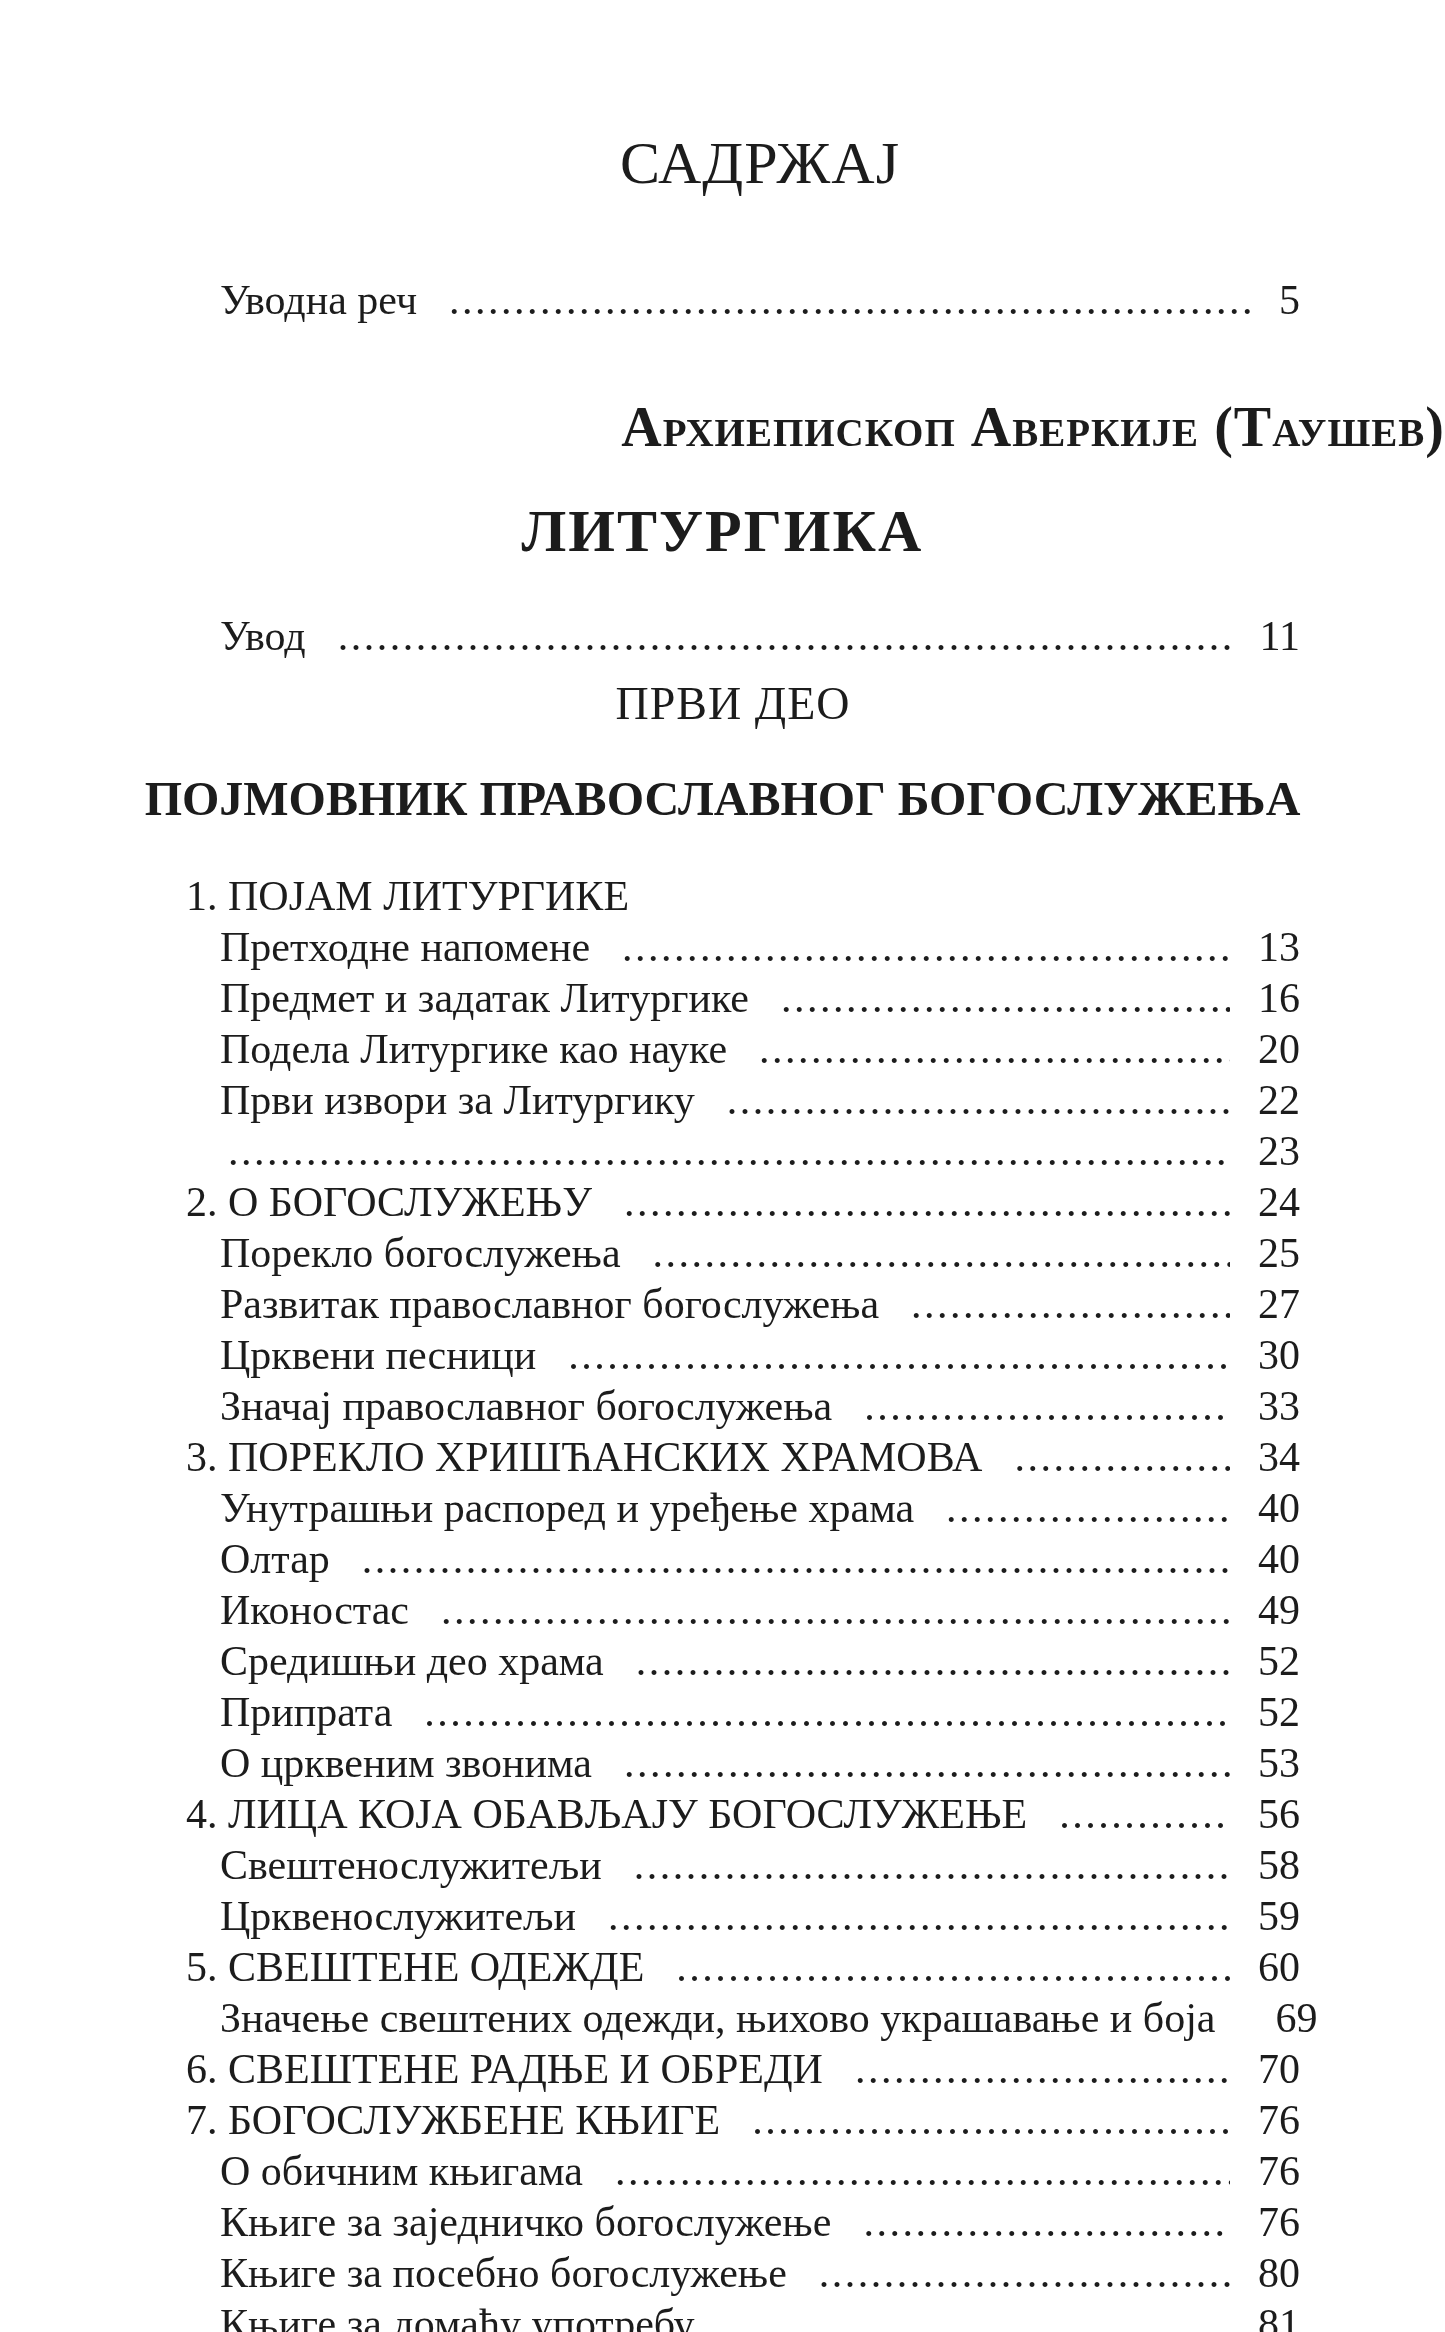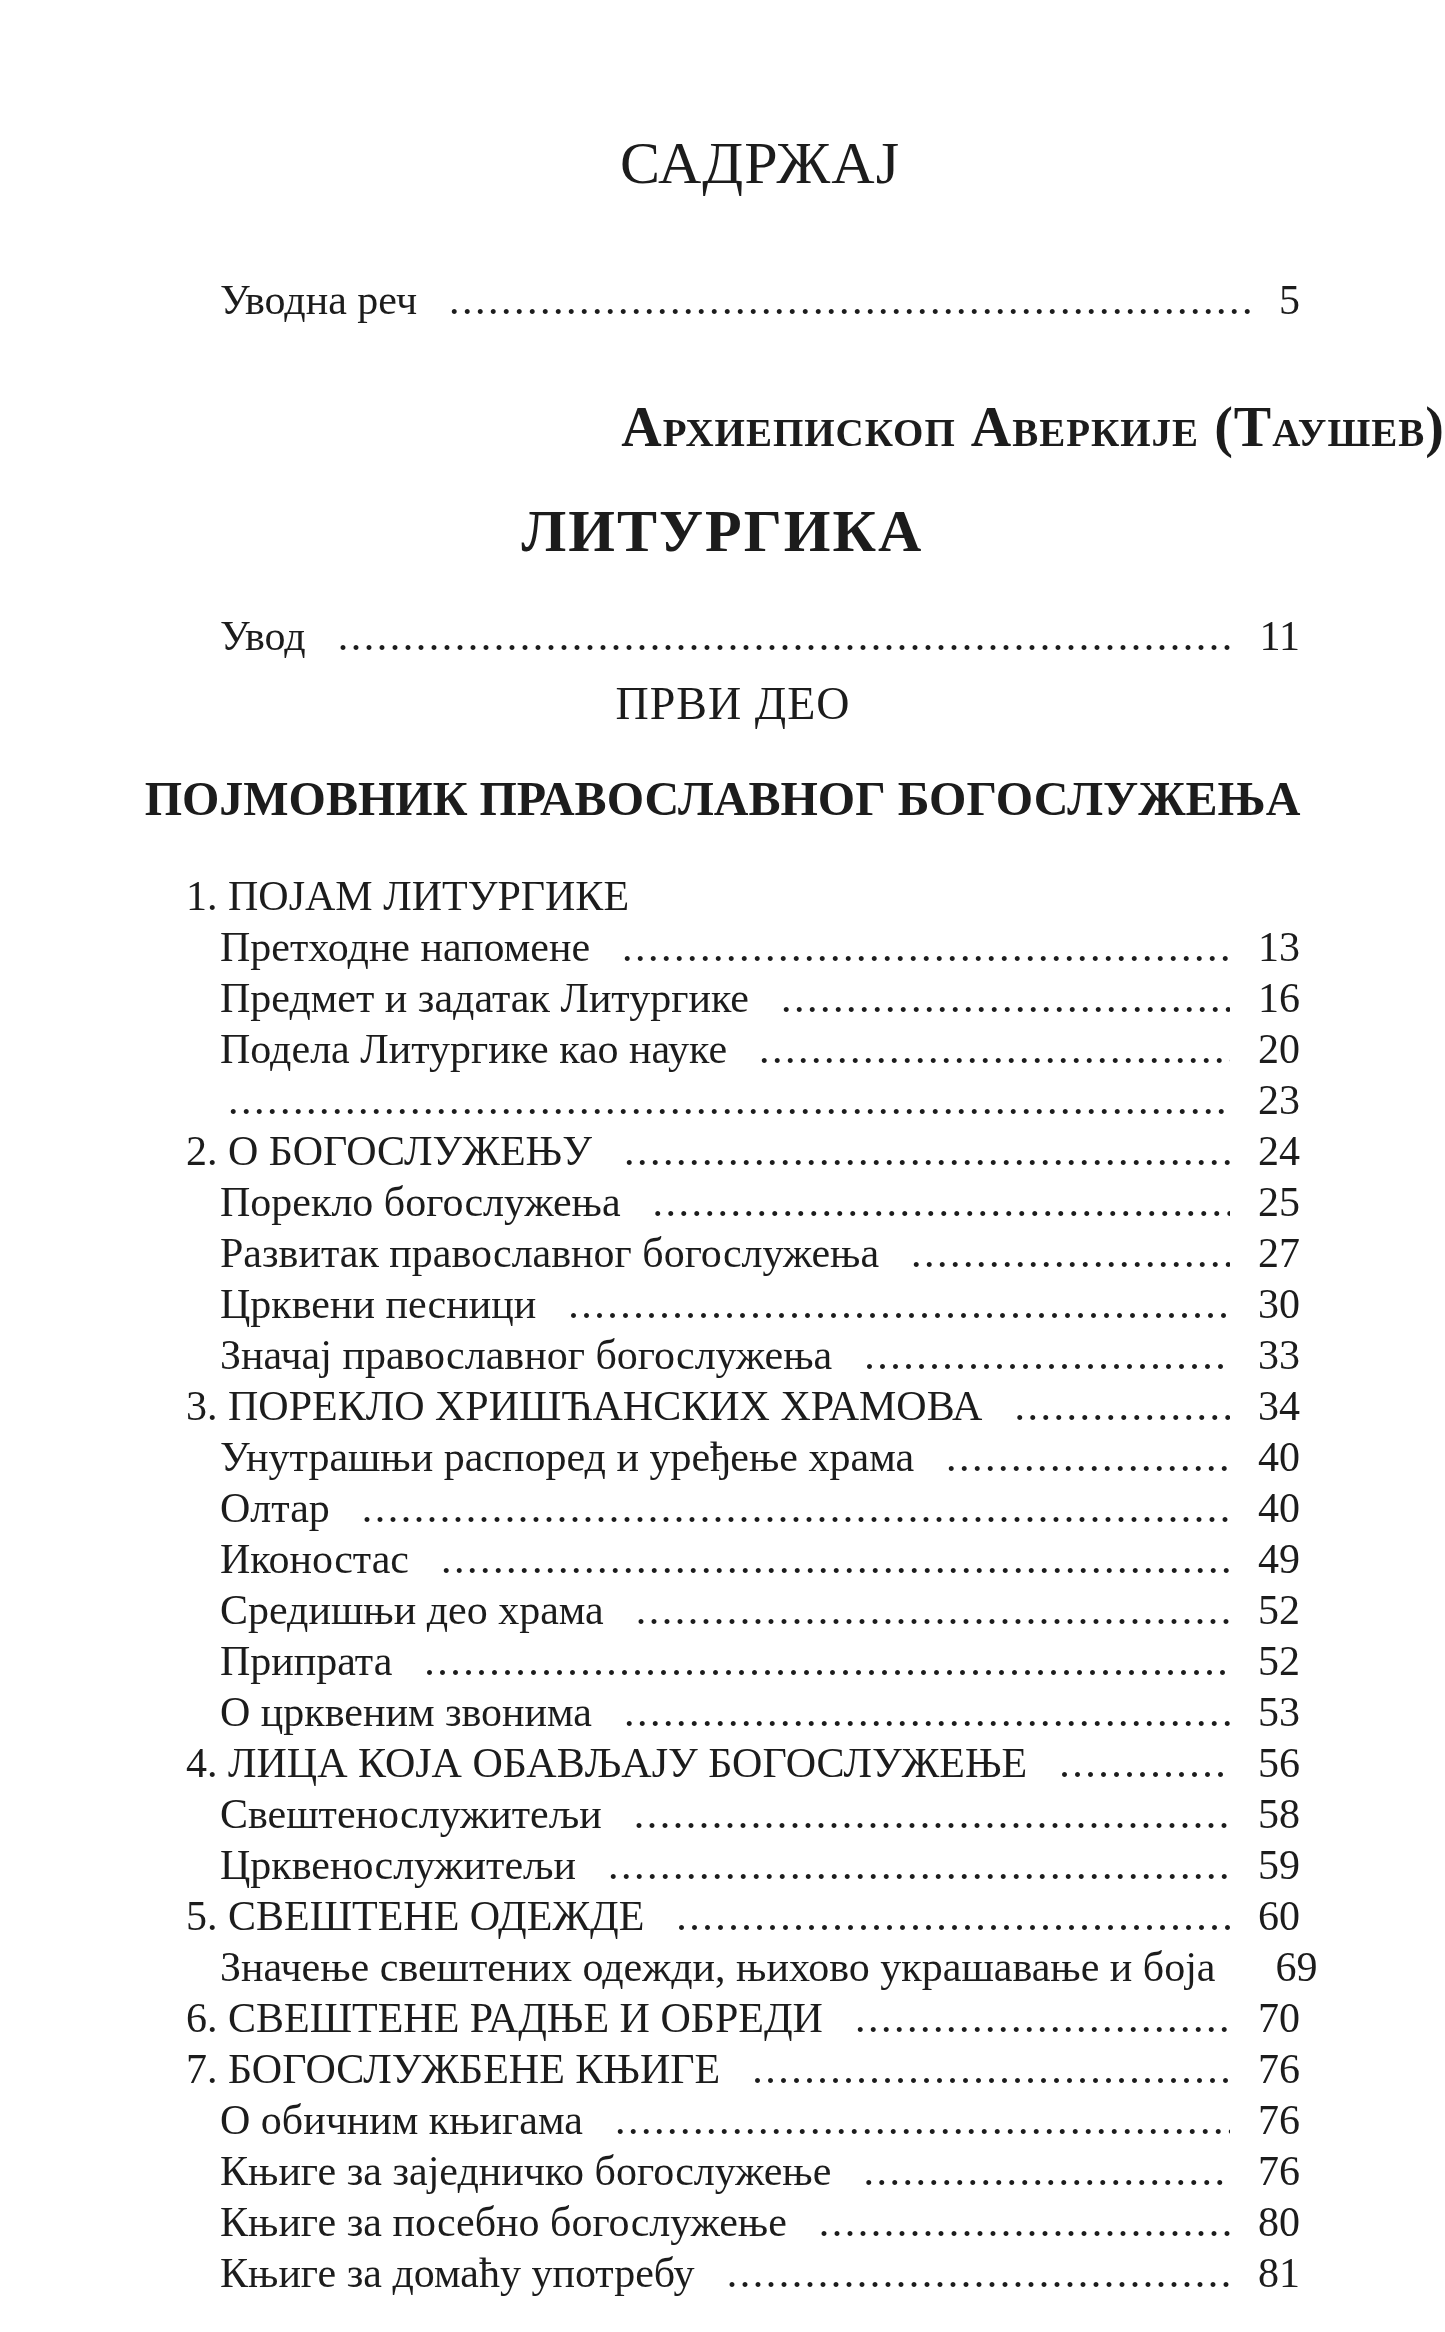--- a/index.html
+++ b/index.html
@@ -136,20 +136,25 @@
         <span class="label">Предмет и задатак Литургике</span>
         <span class="dots"></span>
         <span class="page-num">16</span>
       </div>
       <div class="row">
         <span class="label">Подела Литургике као науке</span>
         <span class="dots"></span>
         <span class="page-num">20</span>
       </div>
       <div class="row">
+        <span class="label">Први извори за Литургику</span>
+        <span class="dots"></span>
+        <span class="page-num">22</span>
+      </div>
+      <div class="row">
         <span class="dots"></span>
         <span class="page-num">23</span>
       </div>
       <div class="row chapter">
         <span class="label">2. О БОГОСЛУЖЕЊУ</span>
         <span class="dots"></span>
         <span class="page-num">24</span>
       </div>
       <div class="row">
         <span class="label">Порекло богослужења</span>

